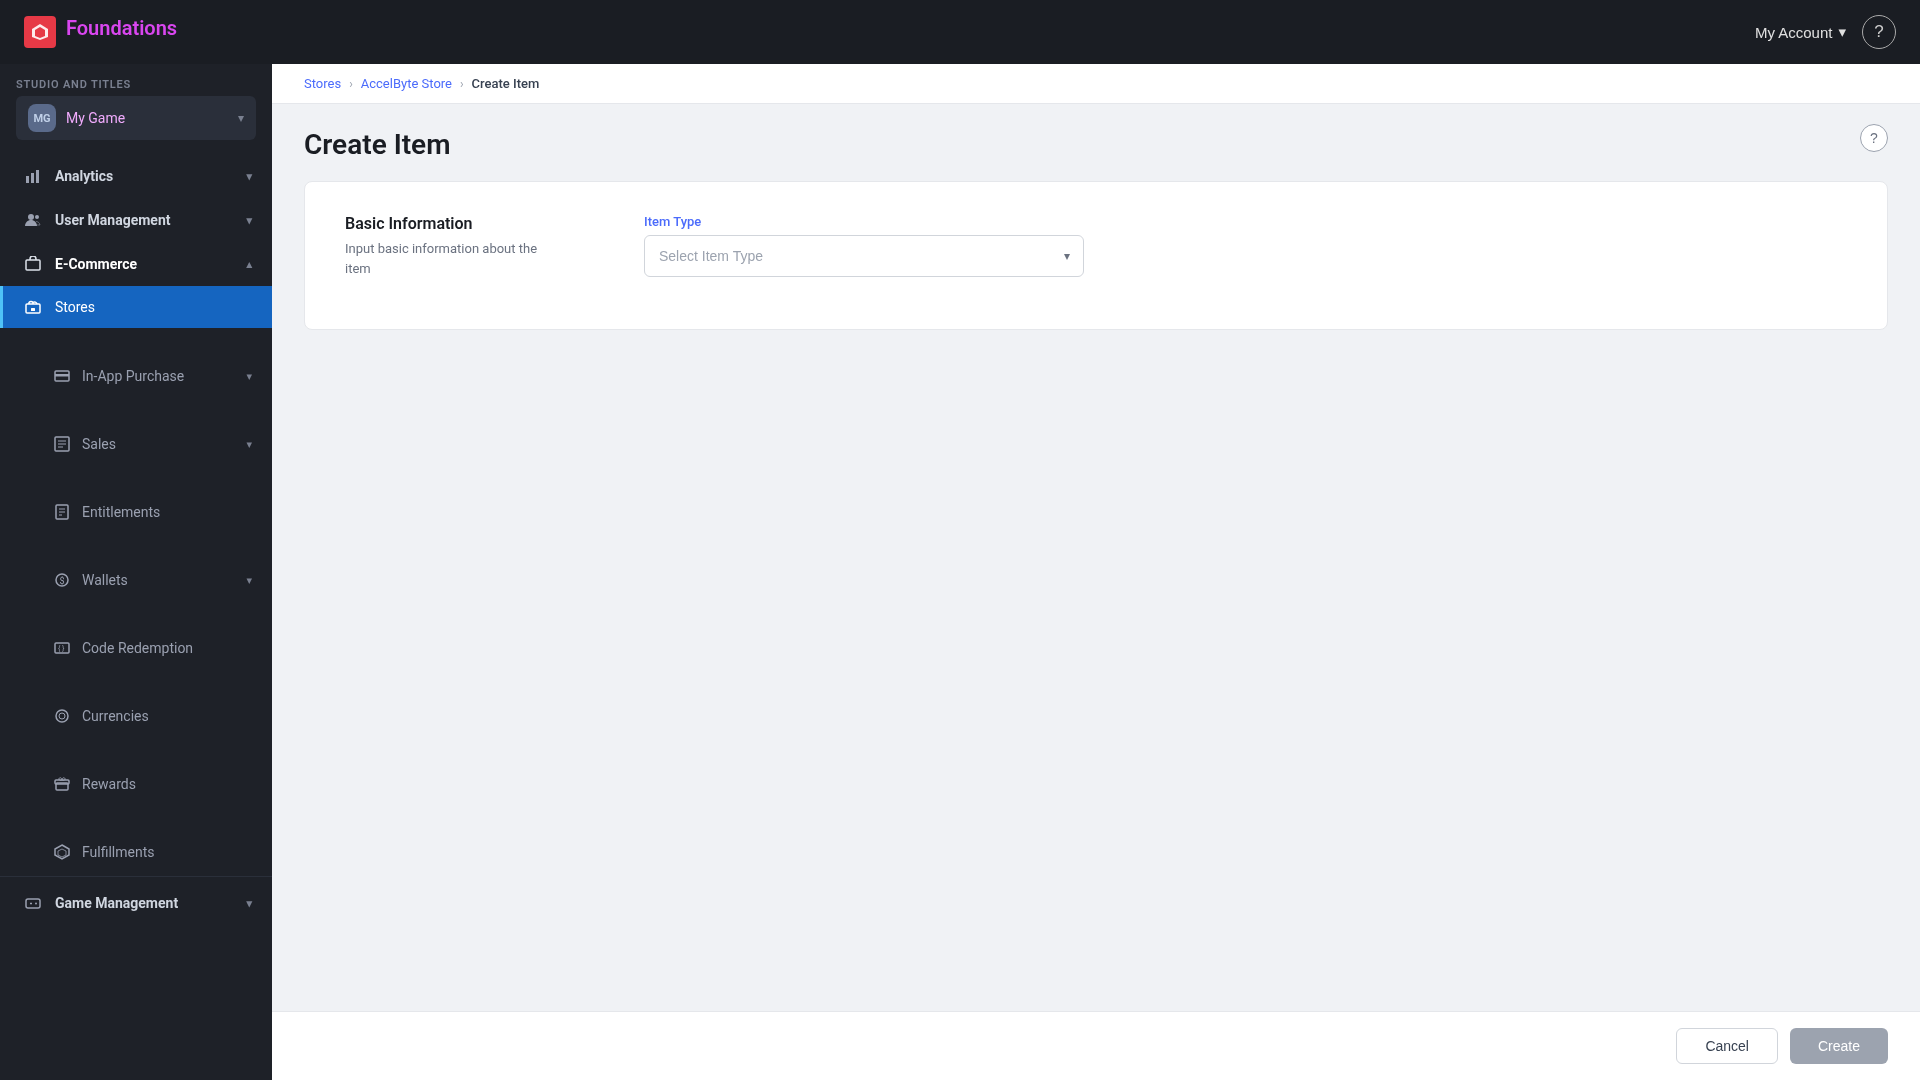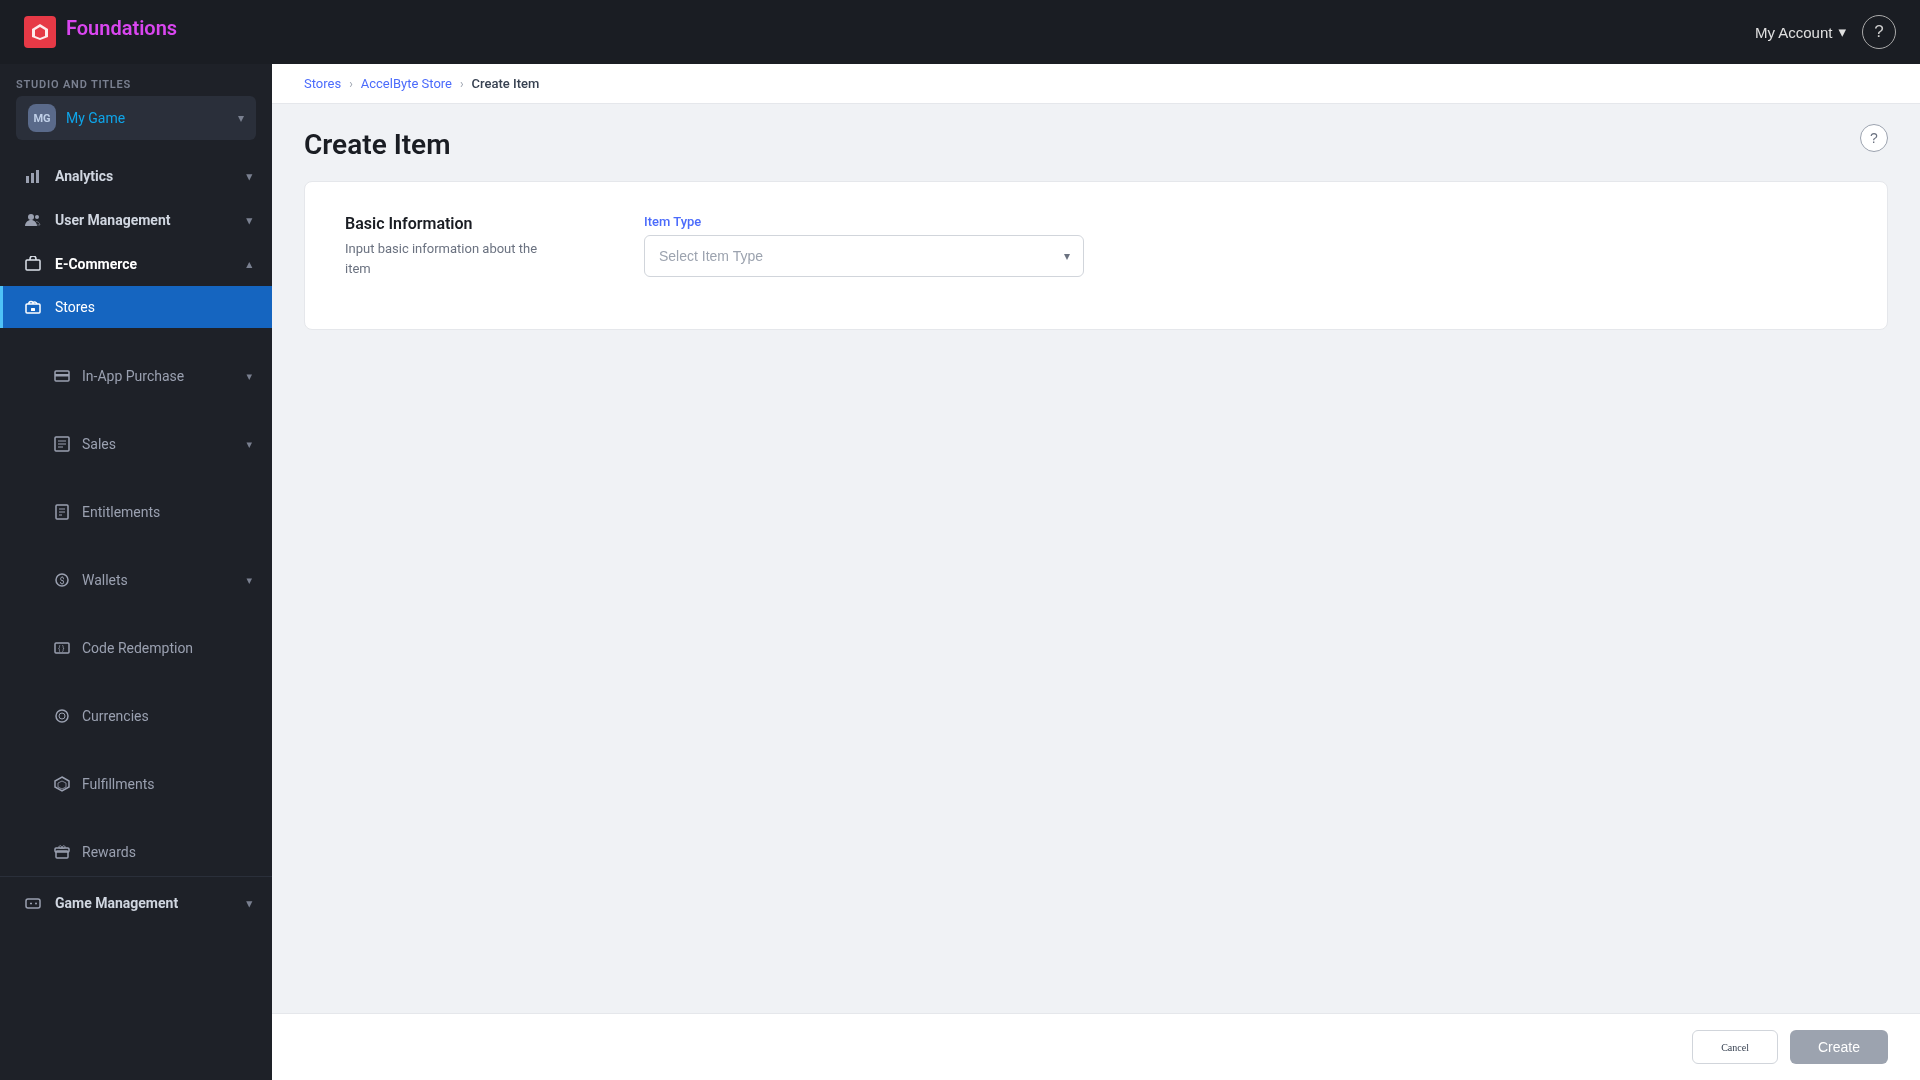--- a/index.html
+++ b/index.html
@@ -111,21 +111,21 @@
       align-items: center;
       justify-content: center;
       font-size: 11px;
       font-weight: bold;
       color: #c0d0e8;
       flex-shrink: 0;
     }
     .studio-name {
       flex: 1;
       font-size: 14px;
-      color: #0ea5e9;
+      color: #f0abfc;
     }
     .studio-chevron {
       color: #7a8090;
       font-size: 12px;
     }
 
     .nav-section {
       padding: 4px 0;
     }
     .nav-item {
@@ -325,24 +325,23 @@
       gap: 12px;
       border-top: 1px solid #e5e7eb;
     }
 
     .btn-cancel {
       padding: 9px 28px;
       border: 1.5px solid #d1d5db;
       border-radius: 6px;
       background: white;
       color: #374151;
-      font-size: 10px;
+      font-size: 14px;
       font-weight: 500;
       cursor: pointer;
-      font-family: Liberation Serif, serif;
     }
 
     .btn-create {
       padding: 9px 28px;
       border: none;
       border-radius: 6px;
       background: #9ca3af;
       color: white;
       font-size: 14px;
       font-weight: 500;
@@ -496,37 +495,37 @@
               <circle cx="8" cy="8" r="6" fill="none" stroke="#9aa0b0" stroke-width="1.5"></circle>
               <circle cx="8" cy="8" r="3" fill="none" stroke="#9aa0b0" stroke-width="1"></circle>
             </svg>
         </span>
         <span>Currencies</span>
       </div>
 
       <div class="nav-sub-item">
         <span class="nav-icon">
           <svg width="16" height="16" viewBox="0 0 16 16" fill="none">
-              <polygon points="8,1 15,5 15,11 8,15 1,11 1,5" fill="none" stroke="#9aa0b0" stroke-width="1.5"></polygon>
-              <polygon points="8,5 12,7 12,11 8,13 4,11 4,7" fill="none" stroke="#9aa0b0" stroke-width="0.8"></polygon>
-            </svg>
-        </span>
-        <span>Fulfillments</span>
-      </div>
-
-      <div class="nav-sub-item">
-        <span class="nav-icon">
-          <svg width="16" height="16" viewBox="0 0 16 16" fill="none">
               <rect x="2" y="7" width="12" height="7" rx="1" fill="none" stroke="#9aa0b0" stroke-width="1.5"></rect>
               <rect x="1" y="4" width="14" height="4" rx="1" fill="none" stroke="#9aa0b0" stroke-width="1.5"></rect>
               <path d="M8 4c0-2-2-3-3-1.5S7 5 8 4z" fill="none" stroke="#9aa0b0" stroke-width="1"></path>
               <path d="M8 4c0-2 2-3 3-1.5S9 5 8 4z" fill="none" stroke="#9aa0b0" stroke-width="1"></path>
             </svg>
         </span>
         <span>Rewards</span>
+      </div>
+
+      <div class="nav-sub-item">
+        <span class="nav-icon">
+          <svg width="16" height="16" viewBox="0 0 16 16" fill="none">
+              <polygon points="8,1 15,5 15,11 8,15 1,11 1,5" fill="none" stroke="#9aa0b0" stroke-width="1.5"></polygon>
+              <polygon points="8,5 12,7 12,11 8,13 4,11 4,7" fill="none" stroke="#9aa0b0" stroke-width="0.8"></polygon>
+            </svg>
+        </span>
+        <span>Fulfillments</span>
       </div>
 
       <div class="nav-divider"></div>
 
       <div class="nav-item section-header">
         <span class="nav-icon">
           <svg width="16" height="16" viewBox="0 0 16 16" fill="none">
               <rect x="1" y="4" width="14" height="9" rx="2" fill="none" stroke="#9aa0b0" stroke-width="1.5"></rect>
               <line x1="5" y1="8.5" x2="7" y2="8.5" stroke="#9aa0b0" stroke-width="1"></line>
               <line x1="6" y1="7.5" x2="6" y2="9.5" stroke="#9aa0b0" stroke-width="1"></line>

